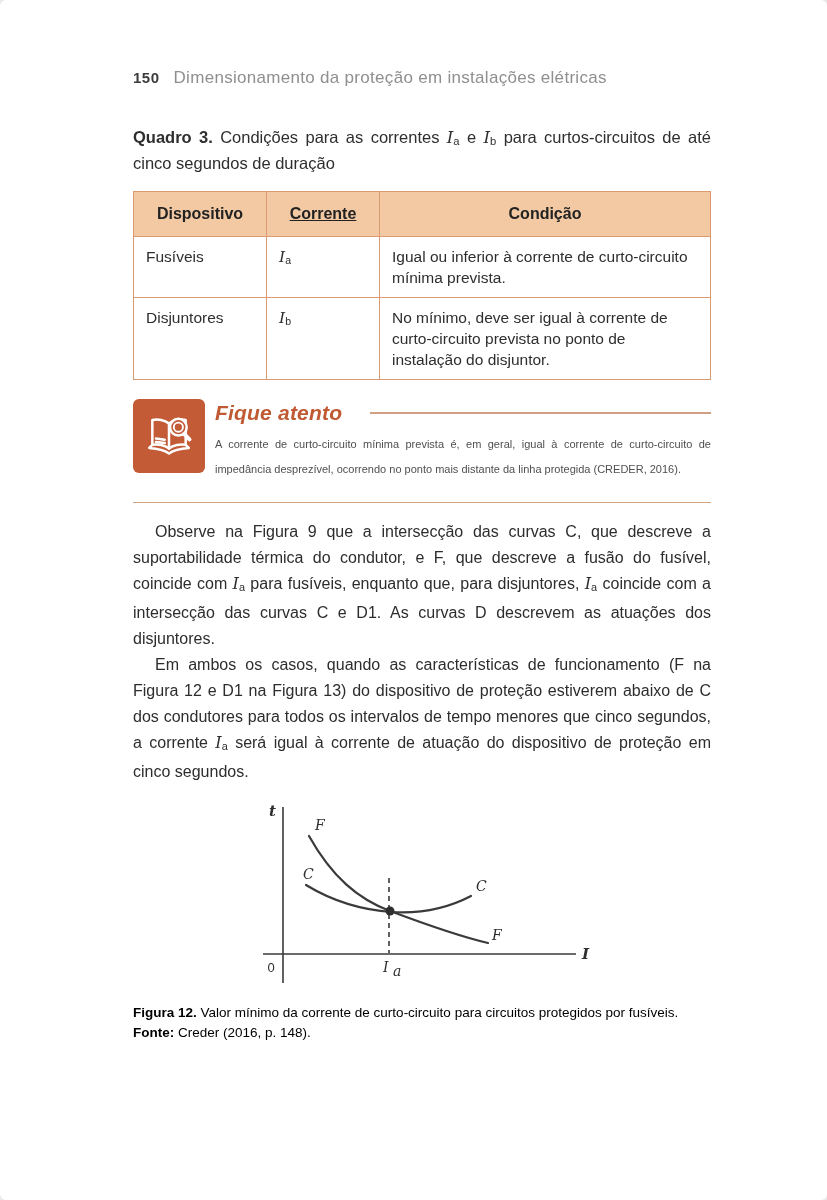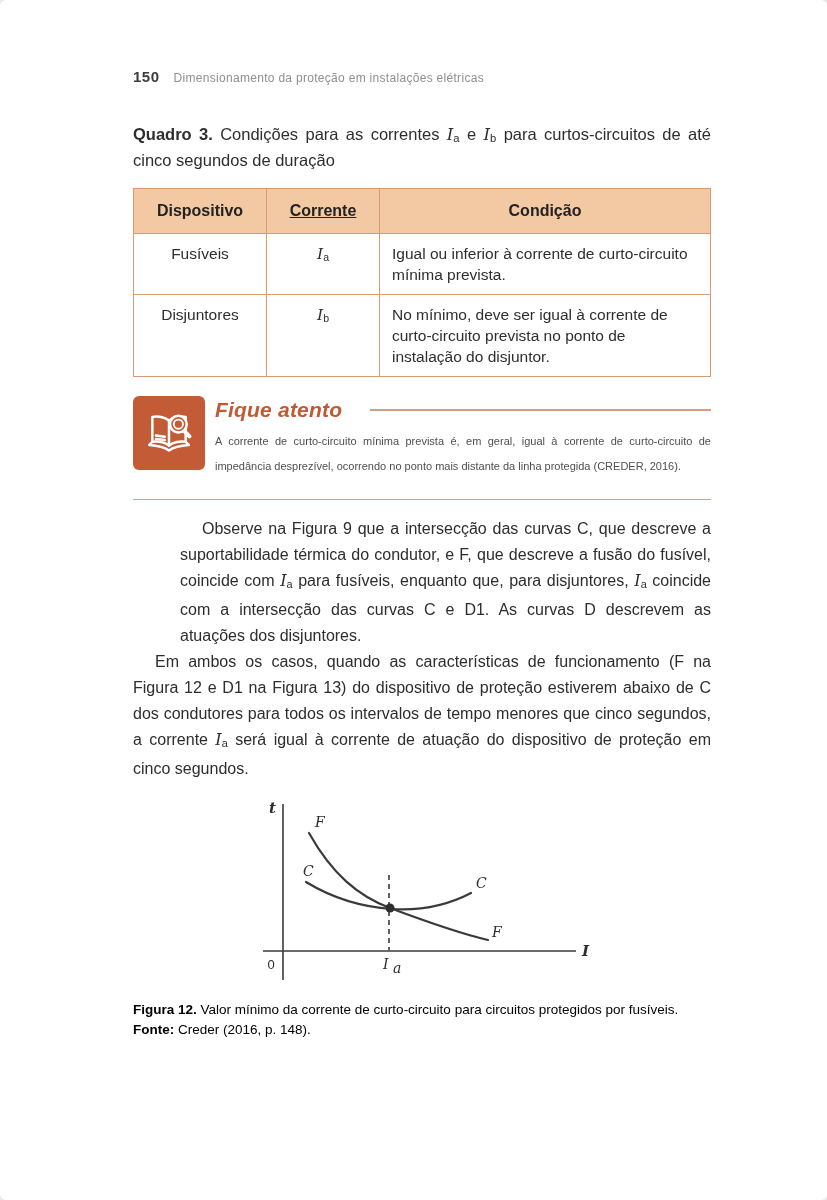--- a/index.html
+++ b/index.html
@@ -5,36 +5,36 @@
   html,body{margin:0;padding:0;background:#e8e8e8;}
   .page{
     width:827px;height:1200px;background:#ffffff;overflow:hidden;
     box-sizing:border-box;padding:68px 116px 0 133px;
     font-family:"Liberation Sans",sans-serif;color:#2e2e2e;
     position:relative;margin:0 auto;border-radius:6px;
   }
   
   .page-header{display:flex;align-items:baseline;gap:14px;}
   .page-number{font-size:15px;font-weight:700;color:#3c3c3c;letter-spacing:.5px;}
-  .running-title{font-size:12px;color:#8f8f8f;letter-spacing:.3px;}
+  .running-title{font-size:17px;color:#8f8f8f;letter-spacing:.3px;}
 
   
   .quadro-caption{margin:39px 0 17px 0;font-size:16.5px;line-height:21.5px;color:#2e2e2e;text-align:justify;}
 
   
   table.quadro{border-collapse:collapse;width:578px;table-layout:fixed;padding-left:37px;}
   table.quadro th,table.quadro td{border:1.5px solid var(--table_border,#db9a72);}
   table.quadro th{
     background:var(--table_header_bg,#f2c9a3);
     font-size:16px;font-weight:700;color:#222;
     padding:13px 6px;text-align:center;
   }
   th.col-dev{width:120px;} th.col-cur{width:100px;text-decoration:underline;}
   table.quadro td{font-size:15.5px;line-height:21px;padding:9px 12px;vertical-align:top;background:#fff;}
-  td.c-dev,td.c-cur{text-align:center;padding-top:11px;}
+  td.c-dev,td.c-cur{text-align:left;padding-top:11px;}
   td.c-cond{text-align:left;}
 
   
   .callout{margin-top:19px;}
   .callout::after{content:"";display:block;clear:both;}
   .callout-icon{
     float:left;width:72px;height:74px;margin:0 10px 8px 0;
     background:var(--icon_bg,#c25b36);border-radius:6px;
     display:flex;align-items:center;justify-content:center;
   }
@@ -43,21 +43,21 @@
     margin:0;font-size:21px;font-weight:700;font-style:italic;
     color:var(--accent,#c05a33);letter-spacing:.2px;
   }
   .title-rule{flex:1 1 auto;height:2px;background:#c98f6d;opacity:.85;}
   .callout-text{margin:7px 0 0 0;font-size:11px;line-height:25px;color:#4f4f4f;text-align:justify;}
 
   hr.section-rule{border:none;border-top:1.5px solid var(--rule,#d2a37e);margin:20px 0 0 0;}
 
   
   .body-para{margin:0;font-size:16px;line-height:26px;text-align:justify;text-indent:22px;color:#2d2d2d;}
-  .body-para.first{margin-top:16px;margin-left:47px;}
+  .body-para.first{margin-top:16px;}
 
   
   .b{font-weight:700;}
   .var{font-style:italic;font-family:"DejaVu Serif",serif;}
   .sub{font-size:68%;vertical-align:-0.18em;}
 
   
   figure.fig{margin:14px 0 0 0;}
   .fig-svg{display:block;margin-left:97px;}
   .fig-label{font-family:"DejaVu Serif",serif;font-style:italic;font-size:14px;fill:#2e2e2e;}

